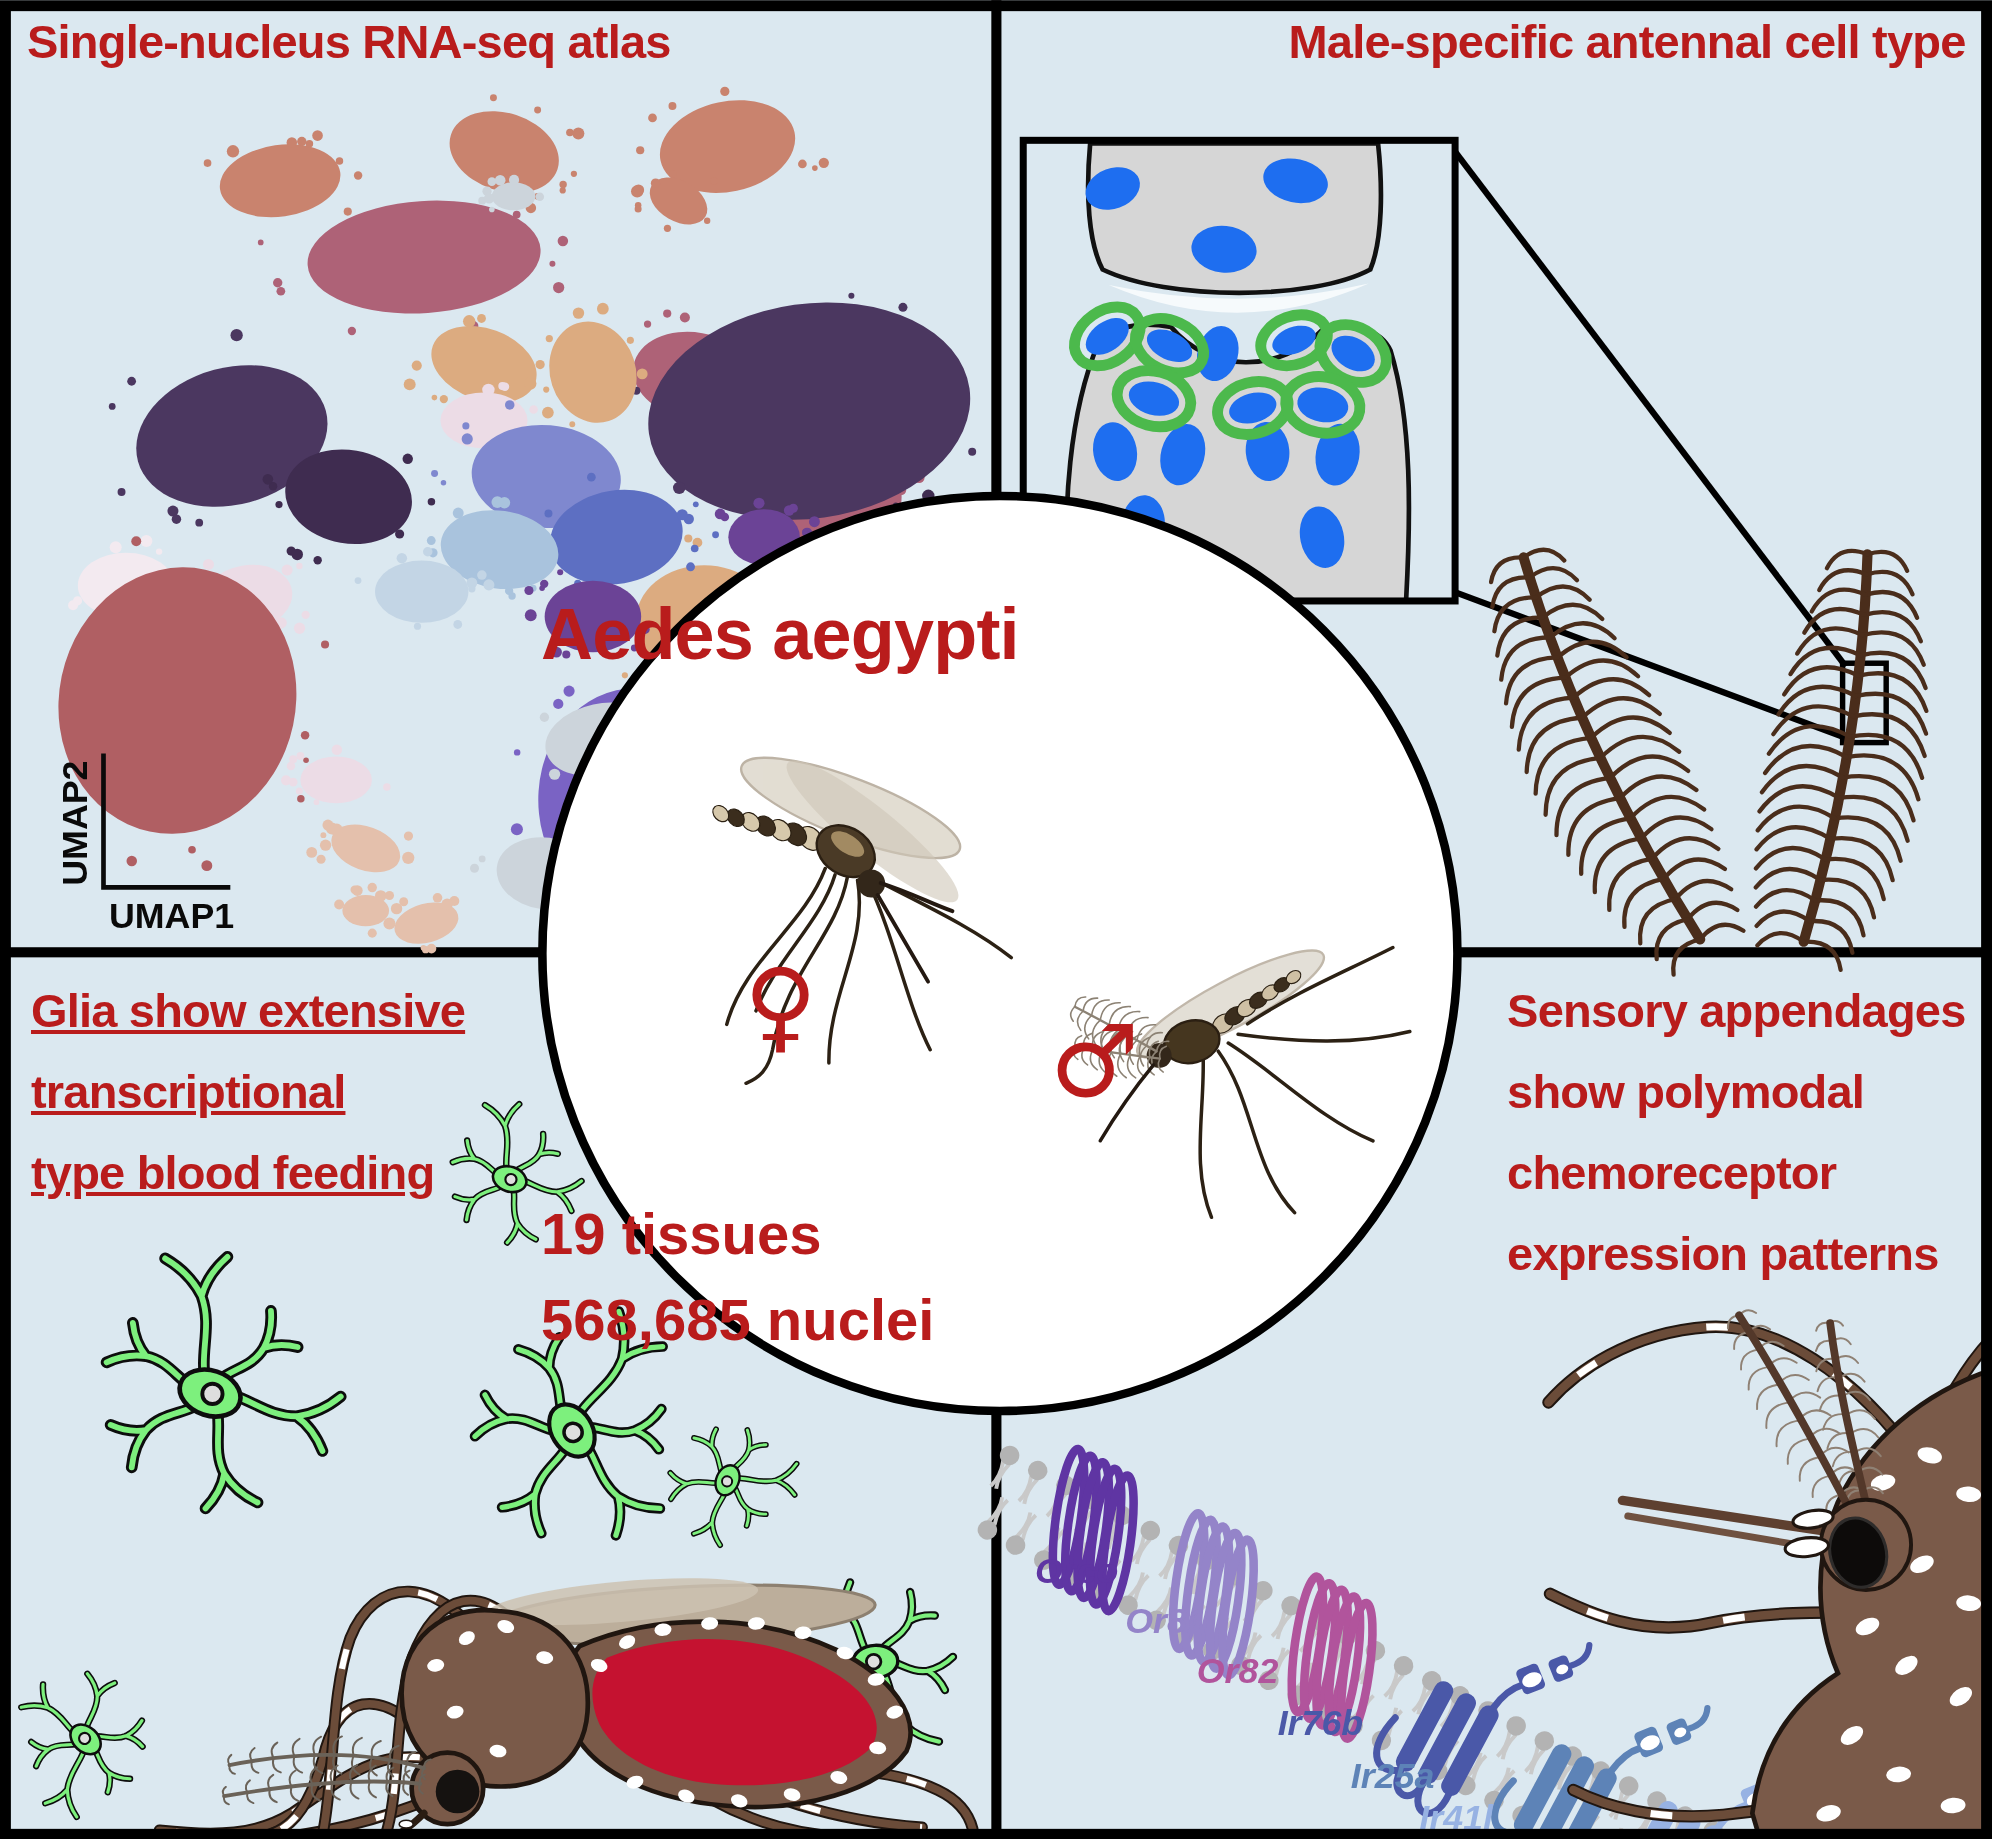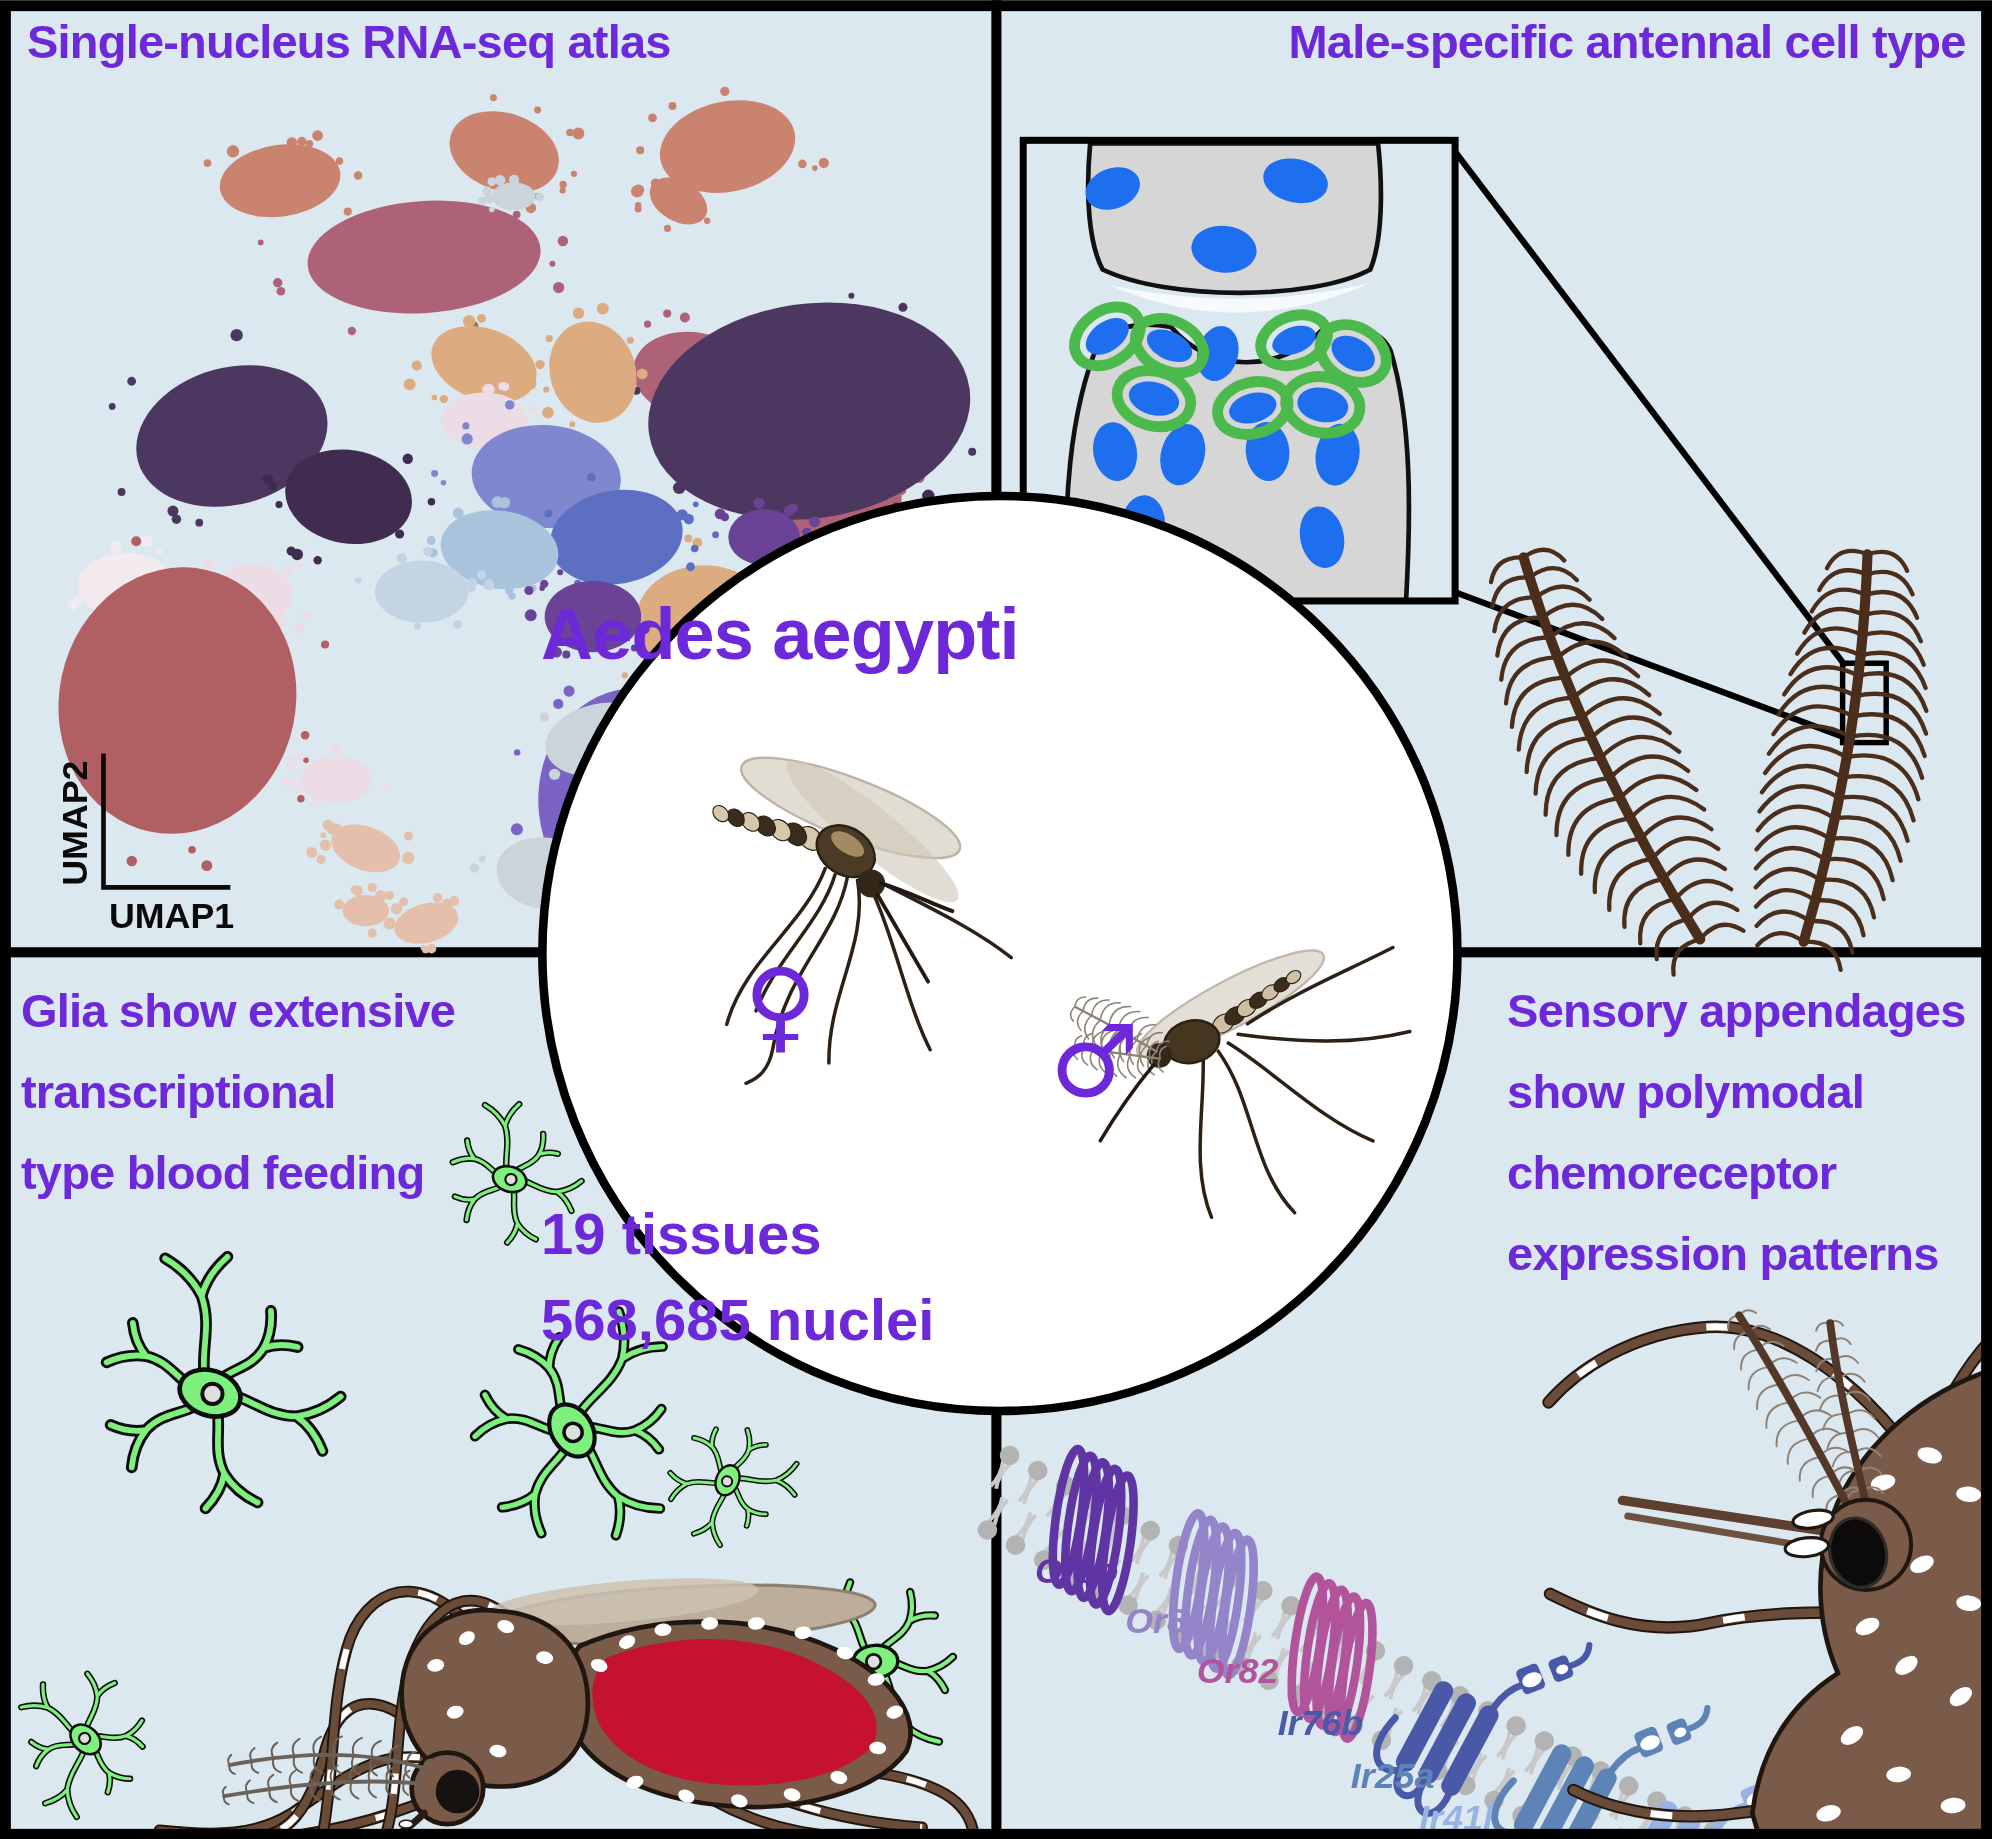--- a/index.html
+++ b/index.html
@@ -1,24 +1,24 @@
 <!DOCTYPE html>
 <html style="--bg: #dbe8f0; --blood: #c51230; --mosq: #7a5a49; --outline: #201610; --antenna: #4a2d1b; --memgray: #b3b3b3; --memtail: #c9c9c9; --wing: #bcae9b;font-size:12.5px"><head>
 <meta charset="utf-8">
 <style>
   html,body{margin:0;padding:0;background:#dbe8f0;}
   .canvas{position:relative;width:1992px;height:1840px;background:var(--bg,#dbe8f0);
           overflow:hidden;font-family:"Liberation Sans",sans-serif;}
   svg{position:absolute;left:0;top:0;}
-  .ovl{position:absolute;color:#6d28d9;font-weight:700;white-space:nowrap;}
+  .ovl{position:absolute;color:#b91c1c;font-weight:700;white-space:nowrap;}
   .qtitle{font-size:47px;top:14px;letter-spacing:-0.8px;}
   .tl{left:27px;}
   .tr{right:26.5px;text-align:center;}
   .tblock{font-size:47px;line-height:81px;top:970px;letter-spacing:-0.8px;}
-  .bl{left:21px;}
+  .bl{left:31px;text-decoration:underline;}
   .br{right:26.5px;}
   .species{left:541px;top:593px;width:918px;text-align:left;
            font-size:72px;letter-spacing:-0.8px;}
   .stat{left:541px;width:918px;font-size:58px;}
   .sym{font-family:"DejaVu Sans",sans-serif;font-weight:400;font-size:100px;line-height:100px;}
 </style>
 </head>
 <body>
 
 <div class="canvas">

